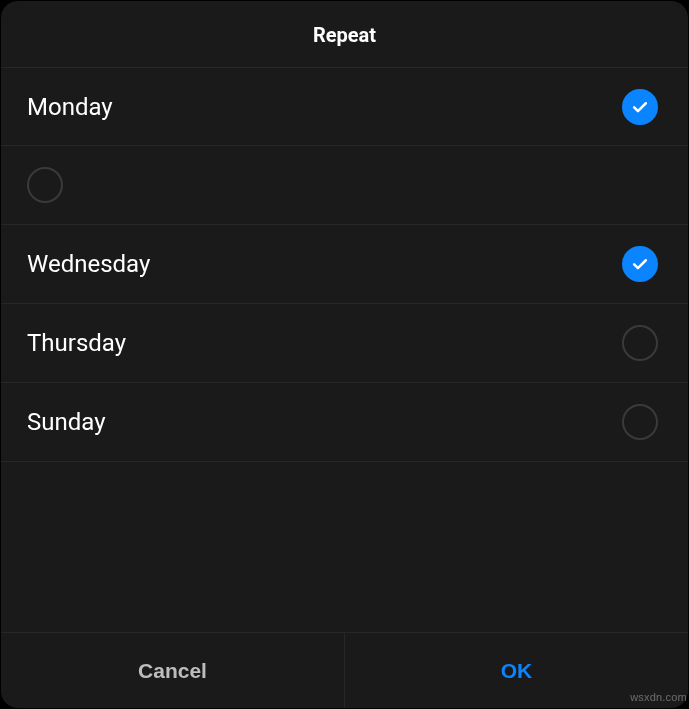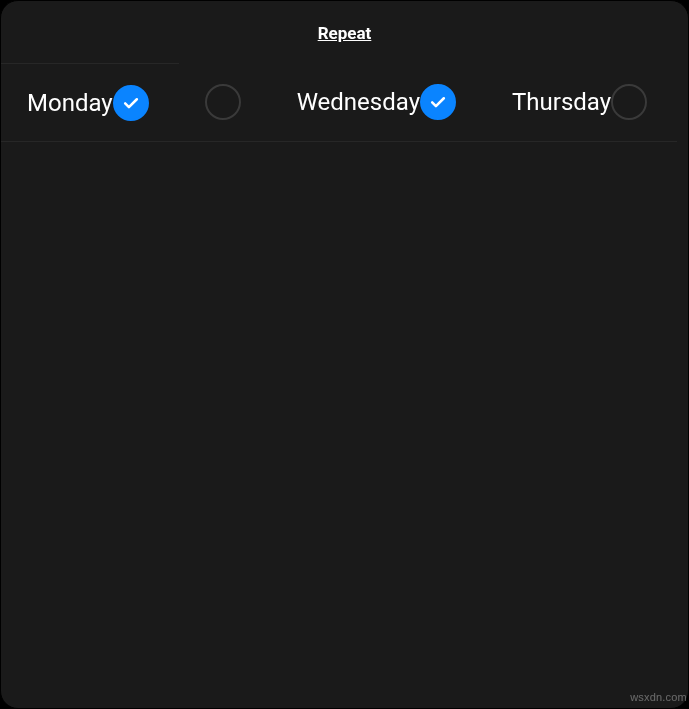--- a/index.html
+++ b/index.html
@@ -26,27 +26,27 @@
       flex-direction: column;
       overflow: hidden;
       border: 1px solid #000;
     }
     .dialog-header {
       padding: 22px 0 20px;
       text-align: center;
     }
     .dialog-title {
       color: #ffffff;
-      font-size: 17px;
+      font-size: 20px;
       font-weight: 700;
-      text-decoration: underline;
     }
     .day-list {
       flex: 1;
       display: flex;
+      flex-direction: column;
     }
     .day-row {
       display: flex;
       align-items: center;
       justify-content: space-between;
       padding: 0 30px 0 26px;
       height: 79px;
       border-bottom: 1px solid rgba(255,255,255,0.06);
       cursor: pointer;
     }
@@ -151,19 +151,29 @@
 
     <div class="day-row">
       <span class="day-label">Thursday</span>
       <span class="checkbox">
         
       </span>
     </div>
 
 
 
+    <div class="day-row">
+      <span class="day-label">Sunday</span>
+      <span class="checkbox">
+        
+      </span>
+    </div>
 
   </div>
 
+  <div class="dialog-footer">
+    <button class="footer-button cancel">Cancel</button>
+    <button class="footer-button ok">OK</button>
+  </div>
 
 </div>
 
 <div class="watermark">wsxdn.com</div>
 
 </body></html>

